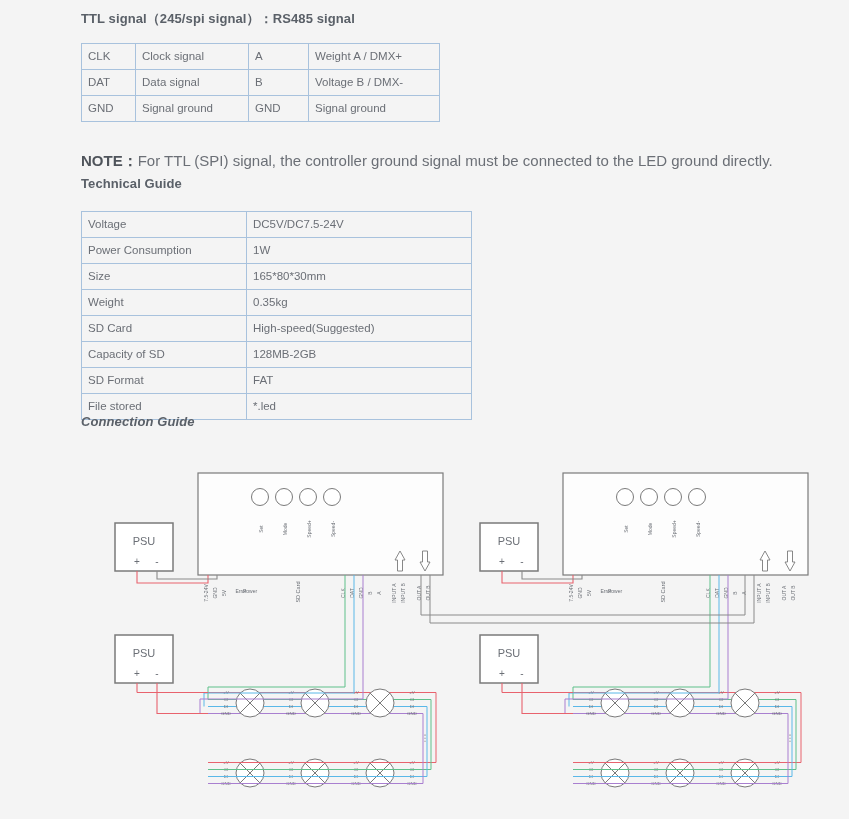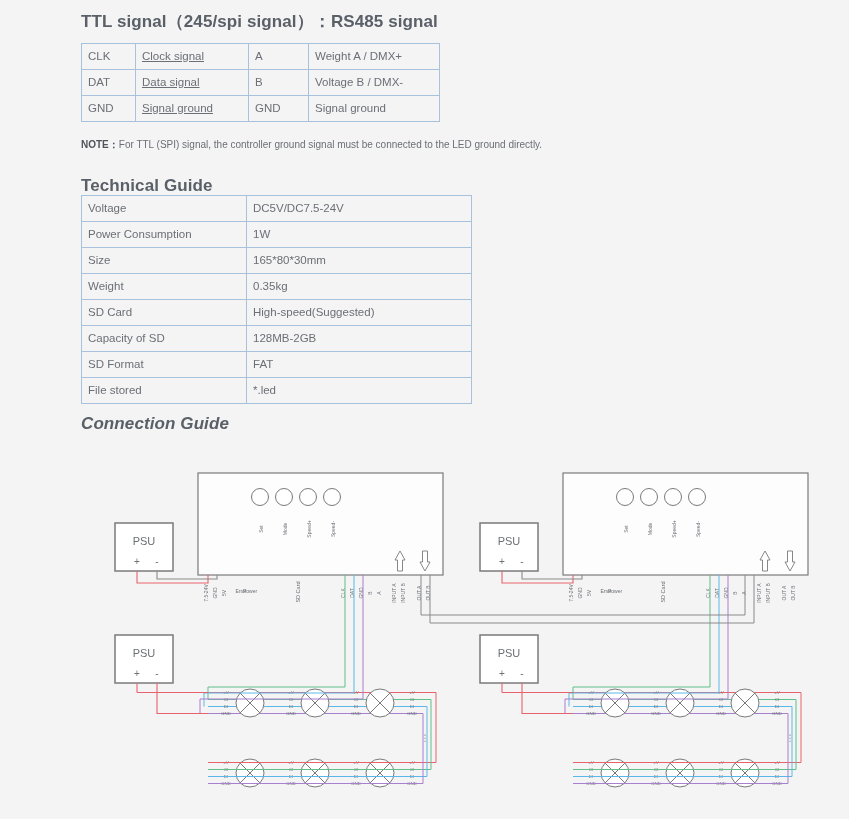--- a/index.html
+++ b/index.html
@@ -13,21 +13,21 @@
     position: relative;
     font-family: "Liberation Sans", sans-serif;
     color: #4a4a4a;
     overflow: hidden;
   }
   .page { position: absolute; left: 0; top: 0; width: 849px; height: 819px; }
 
   h2.section-title {
     position: absolute;
     margin: 0;
-    font-size: 17px;
+    font-size: 13px;
     font-weight: bold;
     color: #5a6068;
     letter-spacing: 0.1px;
   }
   #ttl-title { left: 81px; top: 10px; }
   #specs-title { left: 81px; top: 176px; }
   #conn-title  { left: 81px; top: 414px; font-style: italic; }
 
   
   table.doc-table {
@@ -39,35 +39,35 @@
   }
   table.doc-table td {
     border: 1px solid #a8c2dd;
     padding: 4px 6px;
     vertical-align: middle;
     line-height: 1.2;
     font-weight: normal;
   }
   #signal-table { left: 81px; top: 43px; }
   #signal-table td:nth-child(1) { width: 41px; }
-  #signal-table td:nth-child(2) { width: 100px; text-decoration: underline; }
+  #signal-table td:nth-child(2) { width: 100px; }
   #signal-table td:nth-child(3) { width: 47px; }
   #signal-table td:nth-child(4) { width: 118px; }
   #signal-table td { height: 17px; }
 
-  #specs-table { left: 81px; top: 195px; }
+  #specs-table { left: 81px; top: 211px; }
   #specs-table td:nth-child(1) { width: 152px; }
   #specs-table td:nth-child(2) { width: 212px; }
   #specs-table td { height: 17px; }
 
   
   #note-line {
     position: absolute;
-    left: 81px; top: 138px;
-    font-size: 10px;
+    left: 81px; top: 152px;
+    font-size: 15px;
     color: #6b6f76;
     white-space: nowrap;
   }
   #note-line .note-label { font-weight: bold; color: #4f545b; }
 
   
   #diagram {
     position: absolute;
     left: 0; top: 455px;
     width: 849px; height: 364px;

